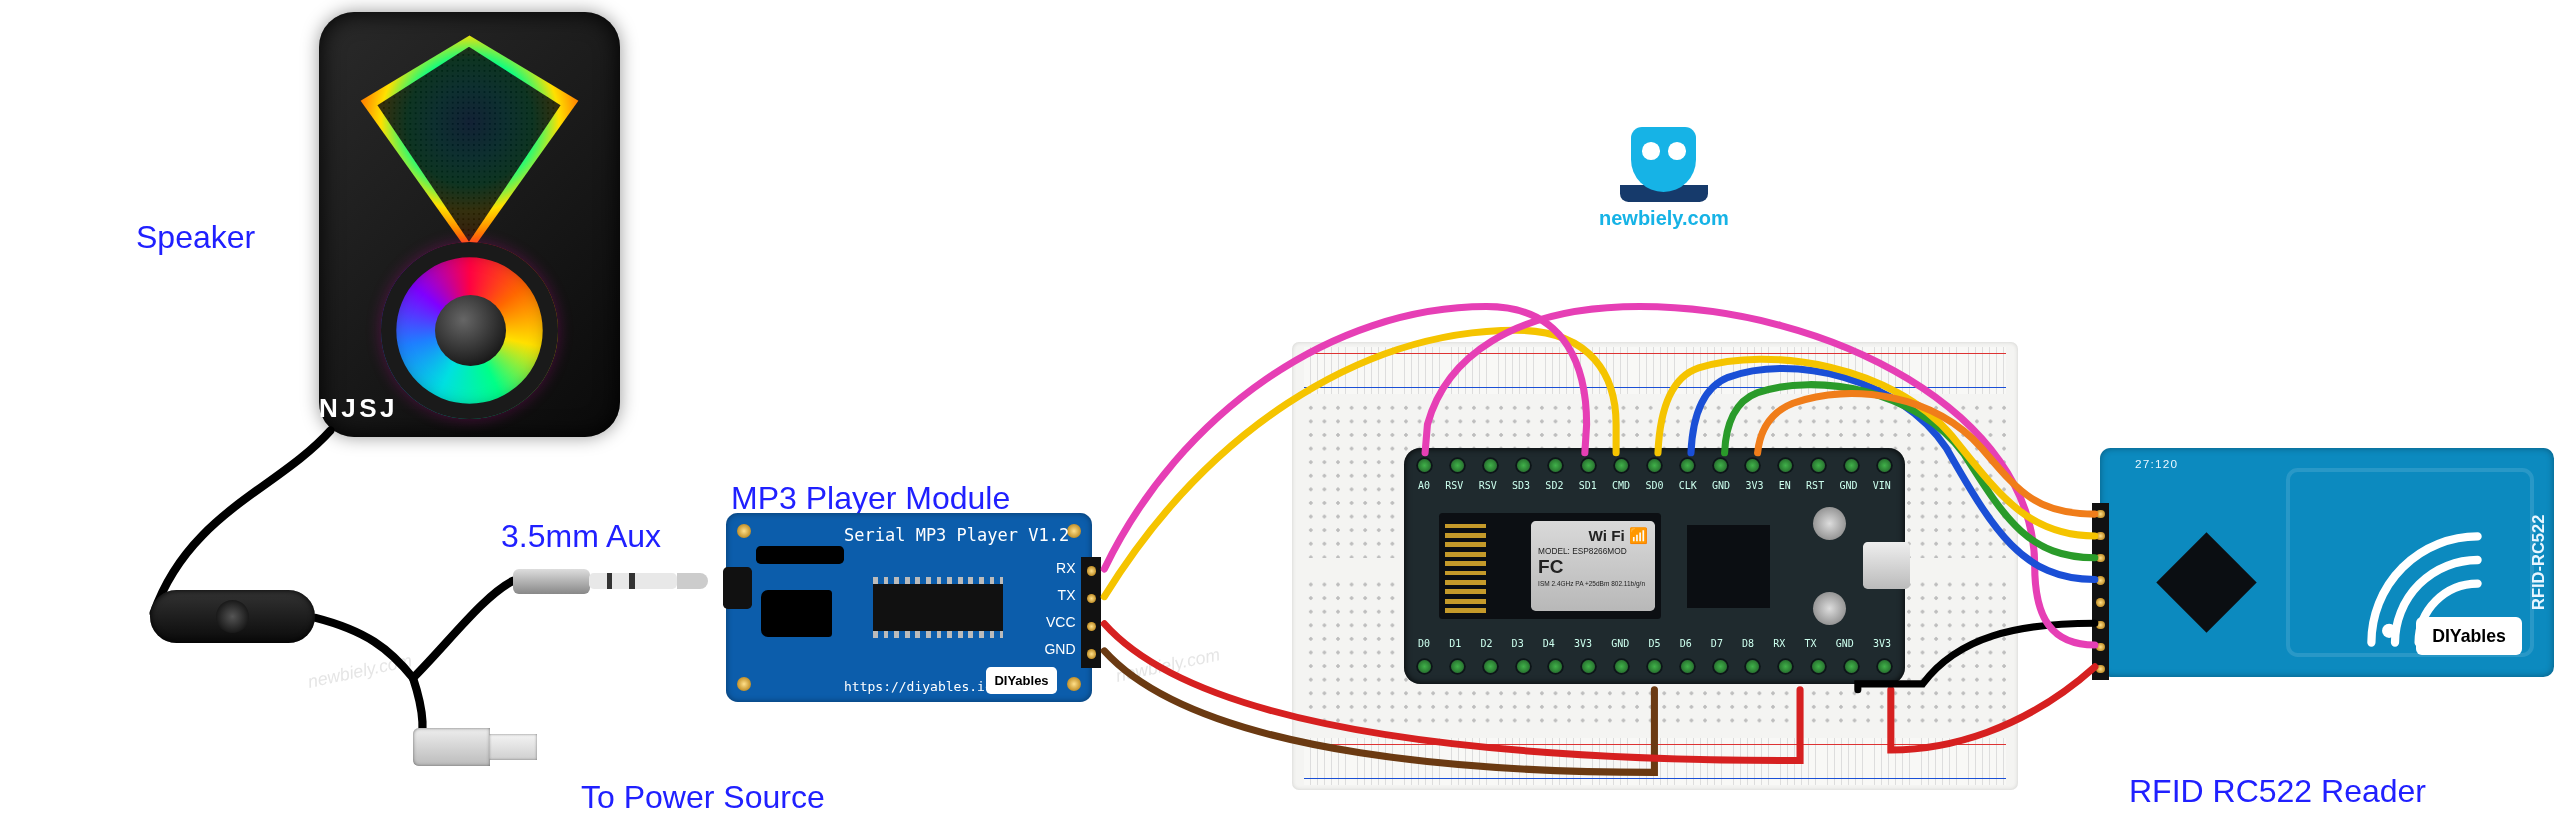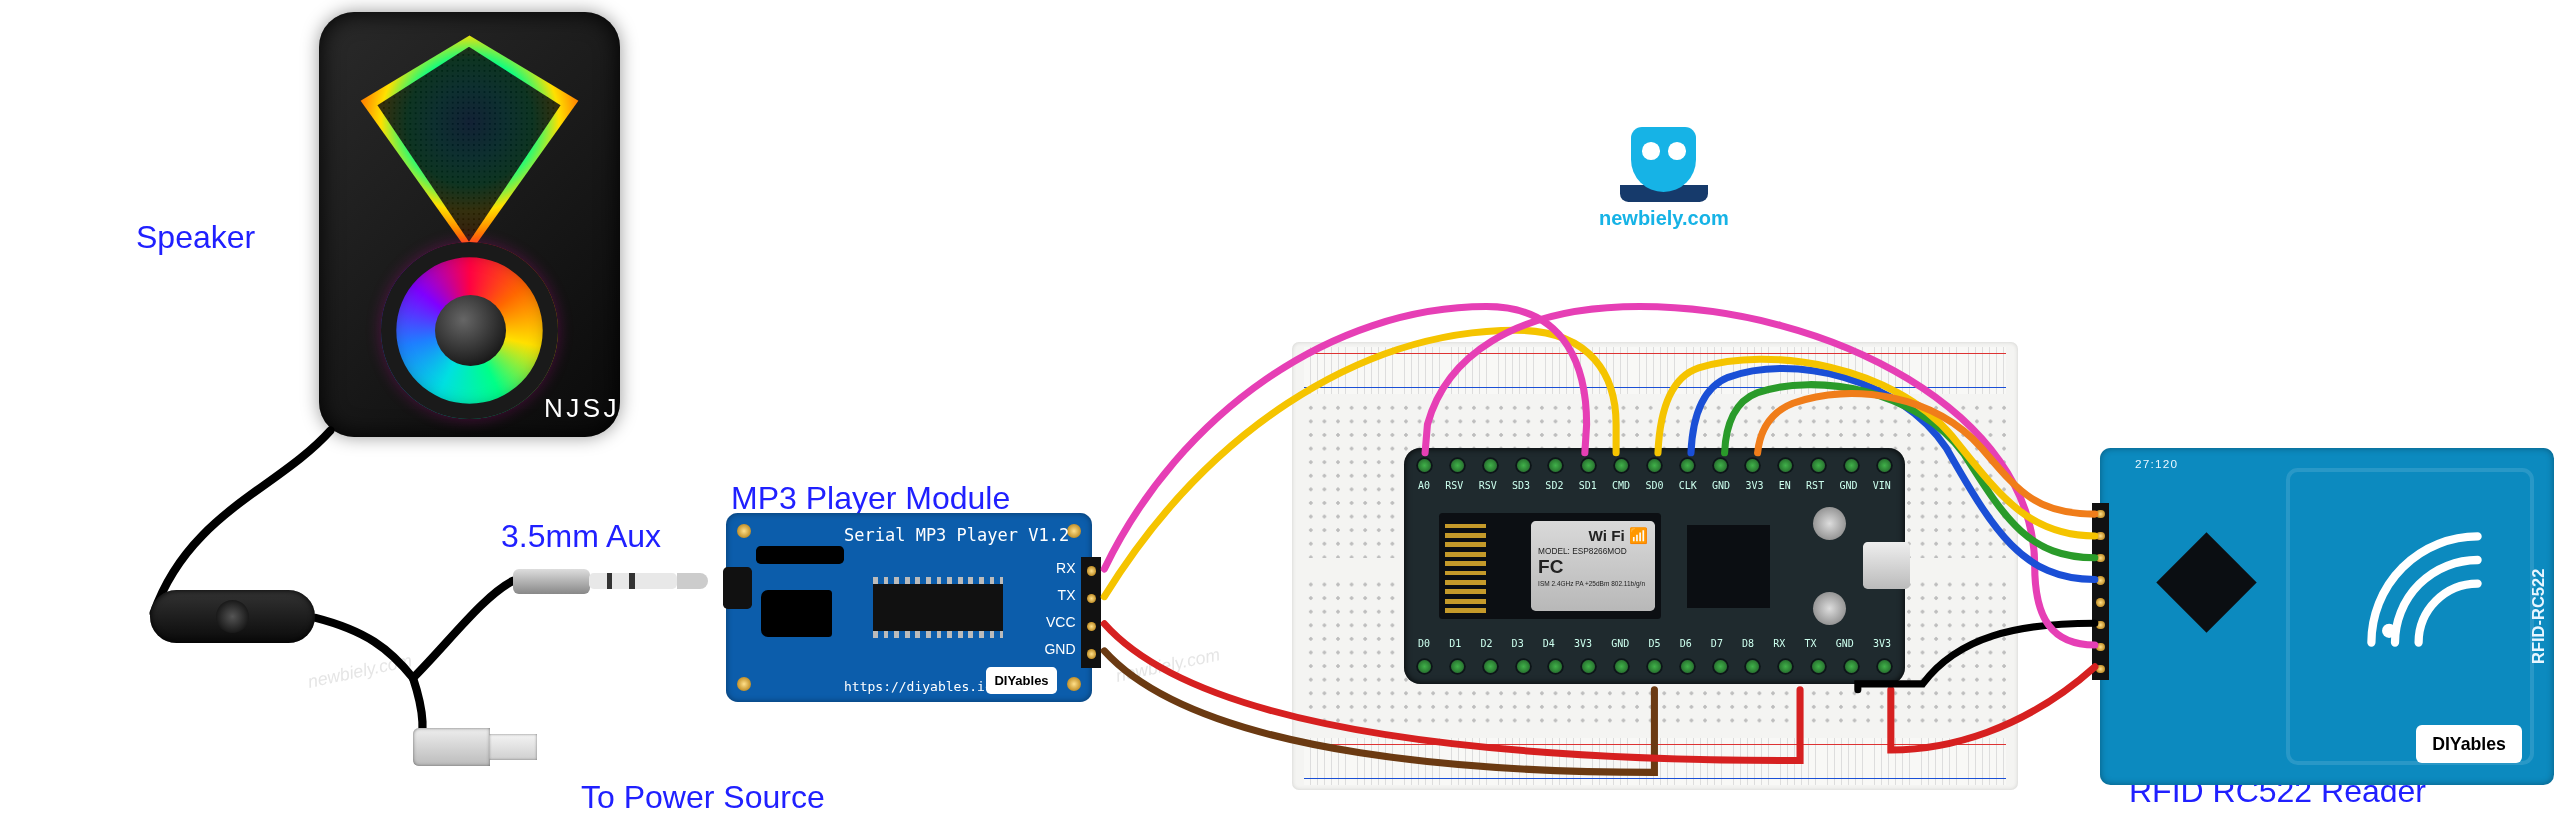--- a/index.html
+++ b/index.html
@@ -63,21 +63,21 @@
   }
   .speaker .driver::after {
     content:"";
     position:absolute; left:50%; top:50%;
     width:71px; height:71px; margin:-35px 0 0 -35px;
     border-radius:50%;
     background: radial-gradient(circle at 40% 35%, #666, #000);
   }
   .speaker .brand {
     position:absolute; left:0; right:0; bottom:13px;
-    text-align:right; color:#fff; font-weight:400; font-size:26px;
+    text-align:left; color:#fff; font-weight:700; font-size:26px;
     letter-spacing:3.5px;
   }
 
   
   .cable { position:absolute; stroke:#000; stroke-width:14; fill:none; stroke-linecap:round; }
   .inline-vol {
     position:absolute; left:150px; top:590px;
     width:165px; height:53px;
     background: linear-gradient(#333,#0a0a0a);
     border-radius:26.5px;
@@ -265,21 +265,21 @@
   .nodemcu .btn{
     position:absolute; width:33px;height:33px;border-radius:50%;
     background:radial-gradient(circle,#ddd,#777);
   }
   .nodemcu .btn.rst{ right:59px; top:59px; }
   .nodemcu .btn.fl{ right:59px; bottom:59px; }
 
   
   .rfid{
     position:absolute; left:2100px; top:448px;
-    width:454px; height:337px;
+    width:454px; height:229px;
     background:#0c8abf;
     border-radius:10.6px;
     box-shadow:inset 0 0 7px rgba(0,0,0,.35);
   }
   .rfid .hdr{
     position:absolute; left:-8.3px; top:55px; width:17.7px; height:177px;
     background:#111;
     display:flex;flex-direction:column;justify-content:space-around;align-items:center;
   }
   .rfid .hdr span{width:8.3px;height:8.3px;border-radius:50%;

